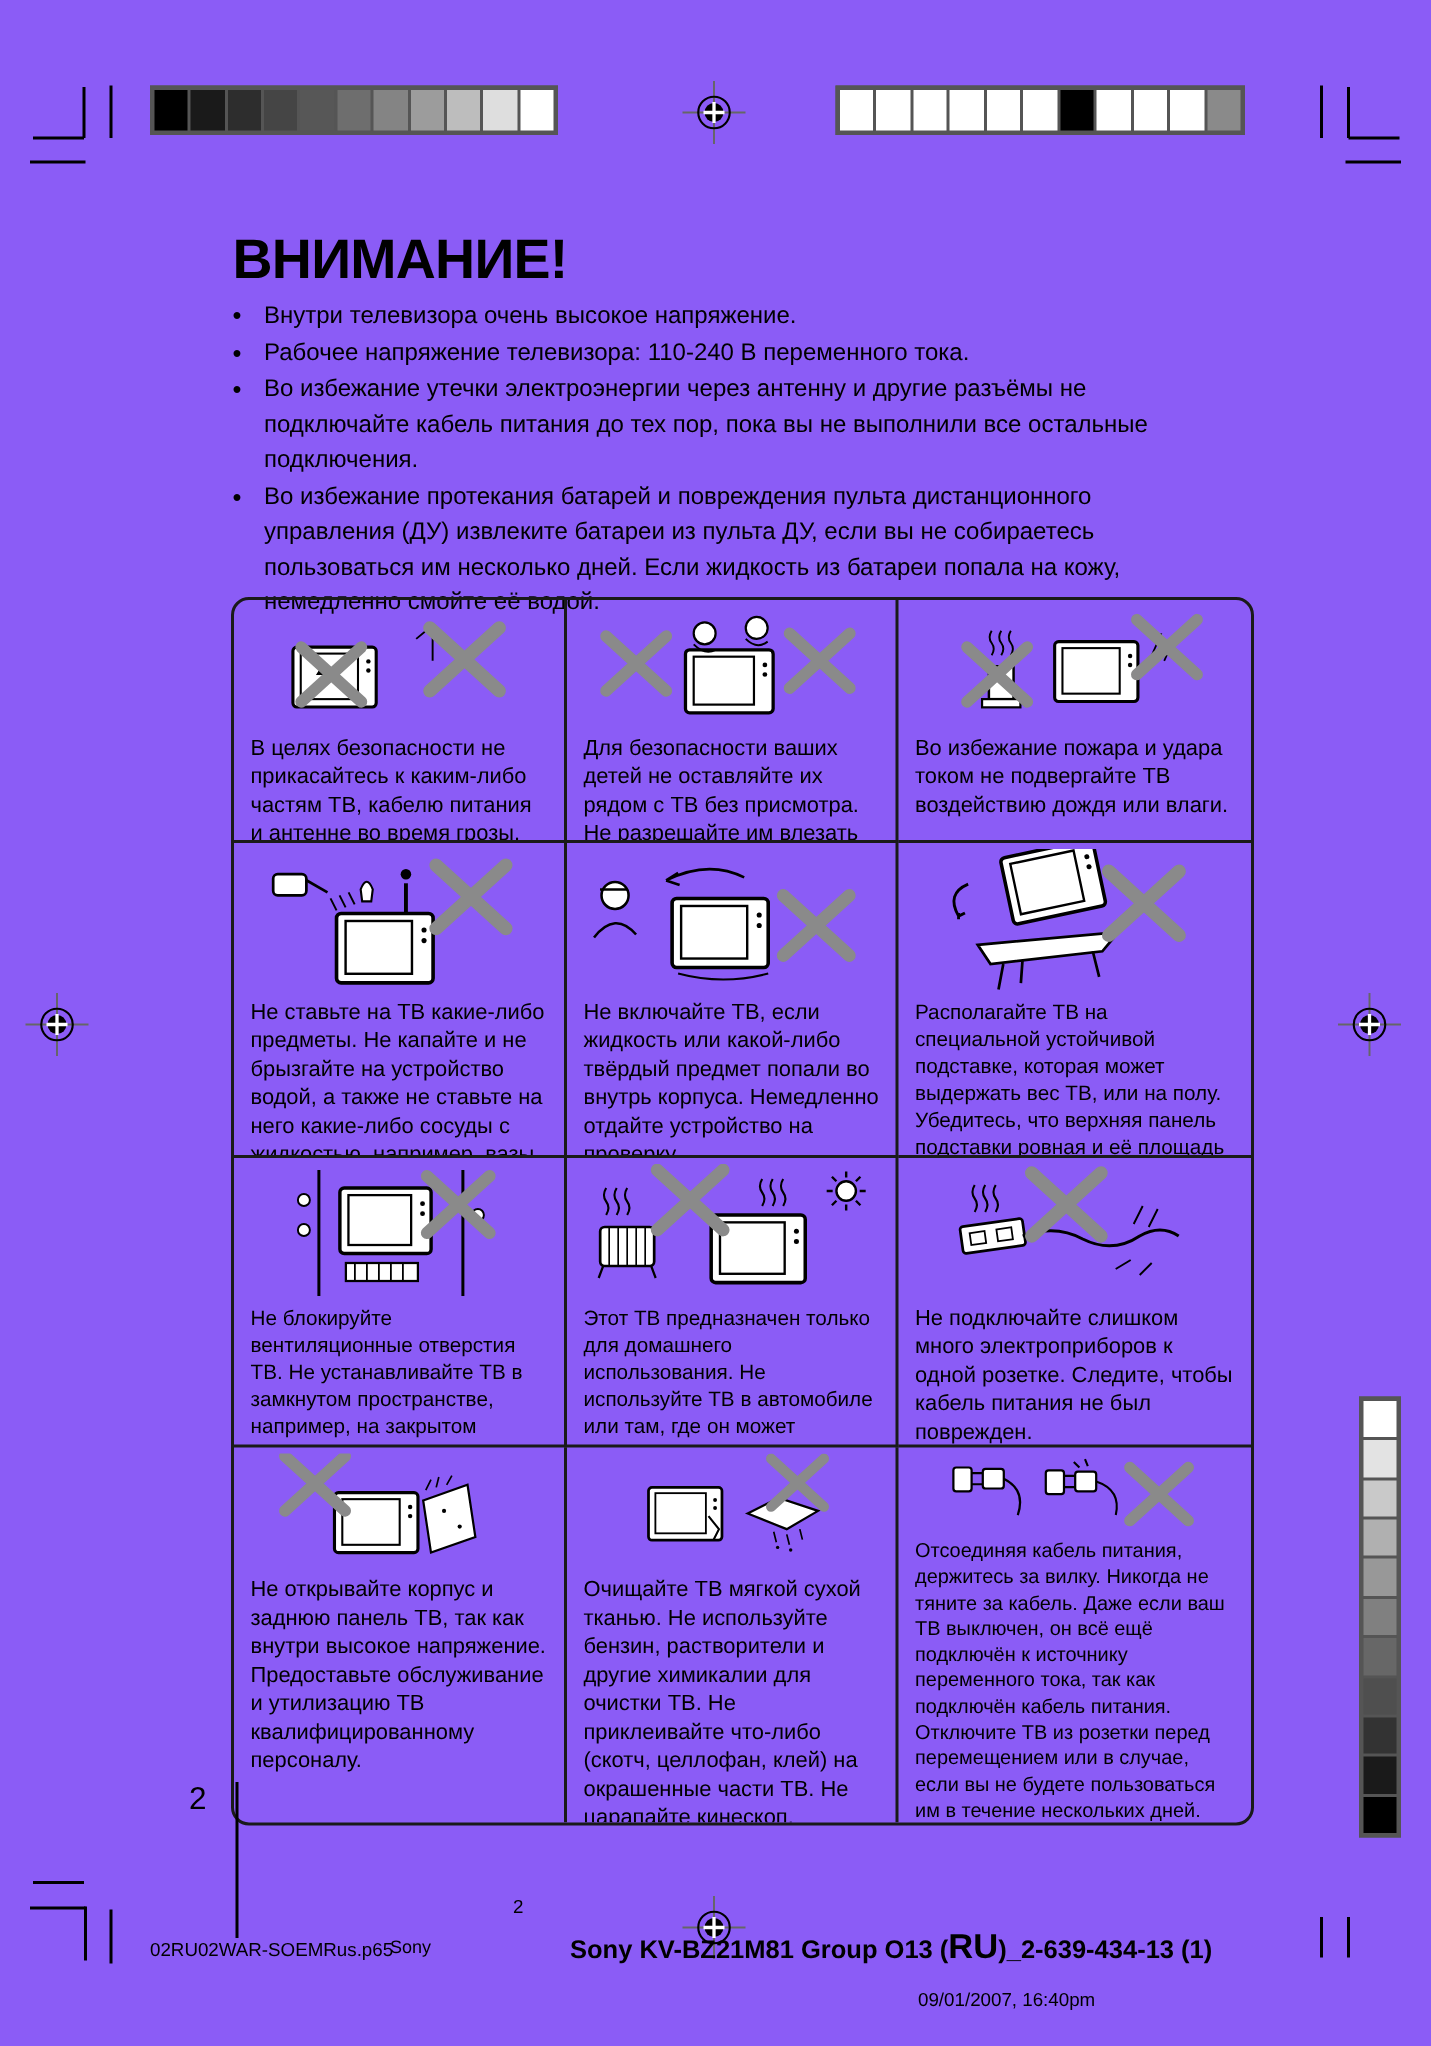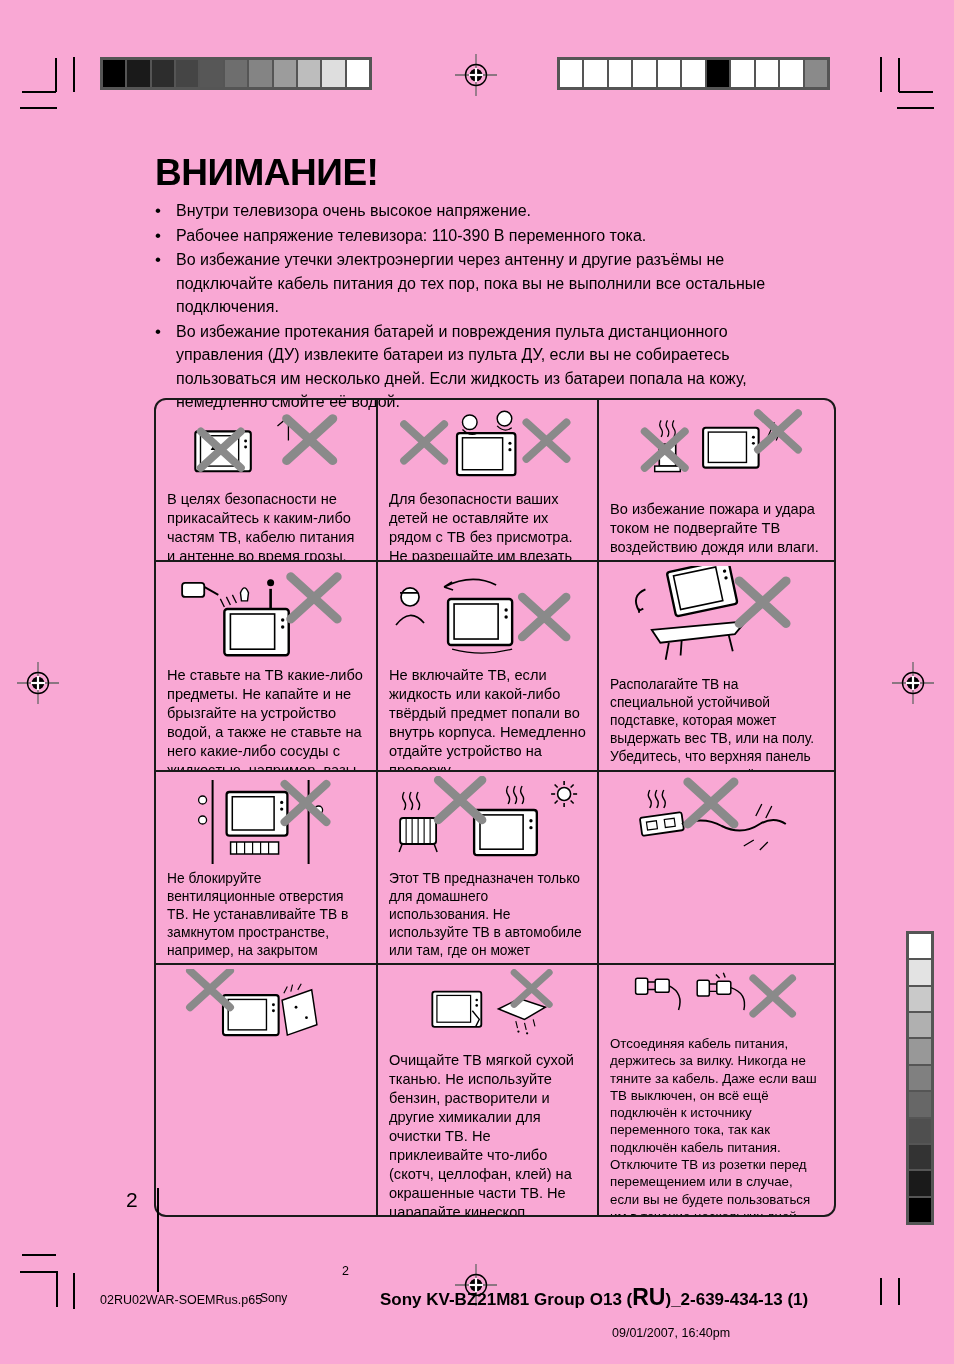--- a/index.html
+++ b/index.html
@@ -1,16 +1,16 @@
 <!DOCTYPE html>
 <html><head>
 <meta charset="utf-8">
 <style>
   html,body{margin:0;padding:0;background:#e8e8e8;}
-  .sheet{position:relative;width:954px;height:1364px;background:#f9a8d4;overflow:hidden;
+  .sheet{position:relative;width:954px;height:1364px;background:#8b5cf6;overflow:hidden;
          font-family:"Liberation Sans",sans-serif;color:#000;}
   
   .mark-line{position:absolute;background:#000;}
   .bar{position:absolute;display:flex;border:3px solid #555;background:#555;gap:2px;box-sizing:border-box;}
   .bar .swatch{flex:1;}
   .bar-h{flex-direction:row;}
   .bar-v{flex-direction:column;}
   .reg{position:absolute;width:44px;height:44px;}
   
   .title{position:absolute;left:155px;top:152px;font-size:37px;font-weight:700;letter-spacing:-0.5px;}
@@ -18,21 +18,21 @@
   .bullet-row{display:flex;margin-bottom:1px;}
   .bullet-dot{width:21px;flex:none;font-size:17px;line-height:23.5px;}
   .bullet-text{font-size:16px;line-height:23.5px;width:640px;}
   
   .wtable{position:absolute;left:154px;top:398px;width:678px;
           display:grid;grid-template-columns:222px 221px 235px;
           grid-template-rows:162px 210px 193px 250px;
           border:2px solid #1a1a1a;border-radius:12px;overflow:hidden;box-sizing:content-box;}
   .wcell{border-right:2px solid #1a1a1a;border-bottom:2px solid #1a1a1a;
          display:flex;flex-direction:column;box-sizing:border-box;overflow:hidden;}
-  .wcell.lastcol{border-right:none;gap:10px;}
+  .wcell.lastcol{border-right:none;}
   .wcell.lastrow{border-bottom:none;}
   .illus{flex:none;display:flex;align-items:center;justify-content:center;padding-top:4px;}
   .r1 .illus svg{height:84px;} .r2 .illus svg{height:98px;} .r3 .illus svg{height:92px;}
   .r4 .illus svg{height:80px;} .illus-short svg{height:56px !important;}
   .illus svg{width:96%;}
   .wtext{font-size:14.6px;line-height:19px;padding:2px 11px 0 11px;}
   .fs-s .wtext{font-size:13.8px;line-height:18px;}
   .fs-xs .wtext{font-size:13.3px;line-height:17.3px;padding-top:0;}
   
   .pagenum{position:absolute;left:126px;top:1188px;font-size:21px;}
@@ -163,21 +163,21 @@
     </svg>
 
   <div class="title">ВНИМАНИЕ!</div>
   <div class="bullets">
     <div class="bullet-row">
         <span class="bullet-dot">•</span>
         <span class="bullet-text">Внутри телевизора очень высокое напряжение.</span>
       </div>
     <div class="bullet-row">
         <span class="bullet-dot">•</span>
-        <span class="bullet-text">Рабочее напряжение телевизора: 110-390 В переменного тока.</span>
+        <span class="bullet-text">Рабочее напряжение телевизора: 110-240 В переменного тока.</span>
       </div>
     <div class="bullet-row">
         <span class="bullet-dot">•</span>
         <span class="bullet-text">Во избежание утечки электроэнергии через антенну и другие разъёмы не подключайте кабель питания до тех пор, пока вы не выполнили все остальные подключения.</span>
       </div>
     <div class="bullet-row">
         <span class="bullet-dot">•</span>
         <span class="bullet-text">Во избежание протекания батарей и повреждения пульта дистанционного управления (ДУ) извлеките батареи из пульта ДУ, если вы не собираетесь пользоваться им несколько дней. Если жидкость из батареи попала на кожу, немедленно смойте её водой.</span>
       </div>
   </div>
@@ -357,37 +357,39 @@
             <path d="M70 48 q22 -8 40 2 q20 10 38 -2 q14 -8 26 0" stroke="#000" stroke-width="2" fill="none"></path>
             <g transform="translate(38,14)">
               <use href="#s-heat"></use>
             </g>
             <path d="M150 28 l-6 12 M160 30 l-6 12 M132 70 l10 -6 M148 74 l8 -8" stroke="#000" stroke-width="1.3"></path>
             <g transform="translate(76,6) scale(1.05)">
               <use href="#s-x"></use>
             </g>
           </svg>
       </div>
+      <div class="wtext">Не подключайте слишком много электроприборов к одной розетке. Следите, чтобы кабель питания не был поврежден.</div>
     </div>
 
     <div class="wcell r4 lastrow">
       <div class="illus">
         <svg viewBox="0 0 210 92">
             <g transform="translate(56,30)">
               <use href="#s-tv"></use>
             </g>
             <path d="M124 36 L158 24 L164 64 L130 76 Z" fill="#fff" stroke="#000" stroke-width="1.7"></path>
             <path d="M126 28 l4 -8 M134 26 l2 -8 M142 24 l4 -7" stroke="#000" stroke-width="1.3"></path>
             <circle cx="140" cy="44" r="1.6" fill="#000"></circle>
             <circle cx="152" cy="56" r="1.6" fill="#000"></circle>
             <g transform="translate(18,2) scale(1.05)">
               <use href="#s-x"></use>
             </g>
           </svg>
       </div>
+      <div class="wtext">Не открывайте корпус и заднюю панель ТВ, так как внутри высокое напряжение. Предоставьте обслуживание и утилизацию ТВ квалифицированному персоналу.</div>
     </div>
     <div class="wcell r4 lastrow">
       <div class="illus">
         <svg viewBox="0 0 210 92">
             <g transform="translate(42,26) scale(0.88)">
               <use href="#s-tv"></use>
             </g>
             <path d="M88 48 l8 10 l-4 8" stroke="#000" stroke-width="1.6" fill="none"></path>
             <path d="M118 46 L142 34 L172 44 L148 58 Z" fill="#fff" stroke="#000" stroke-width="1.7"></path>
             <path d="M138 60 l2 8 M148 62 l2 8 M158 58 l2 8" stroke="#000" stroke-width="1.3"></path>

